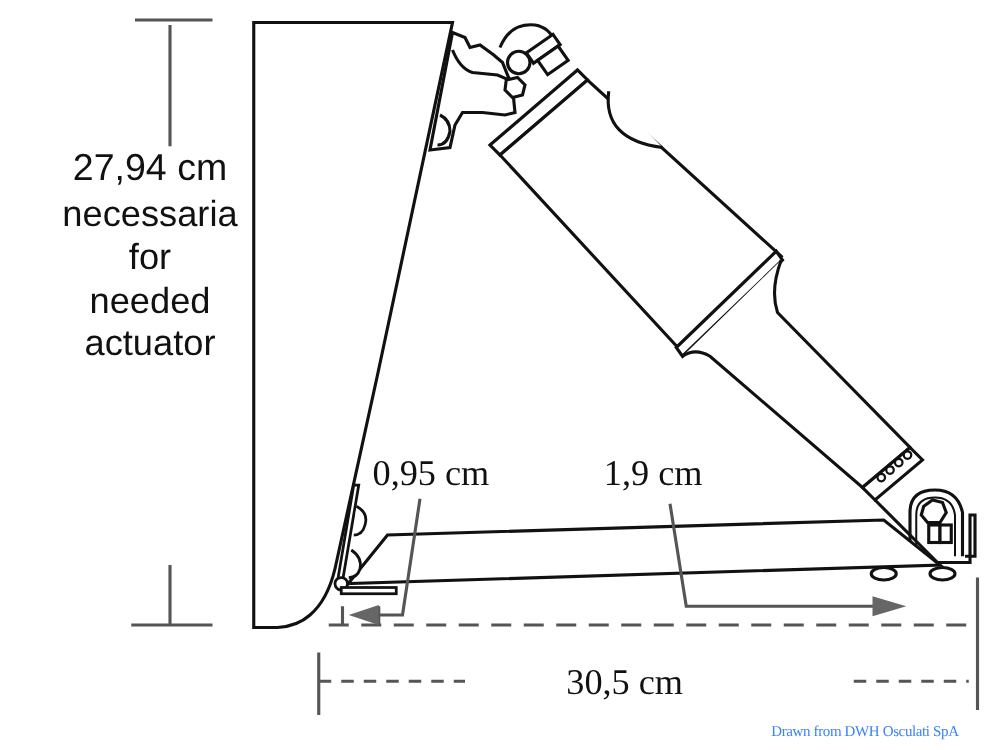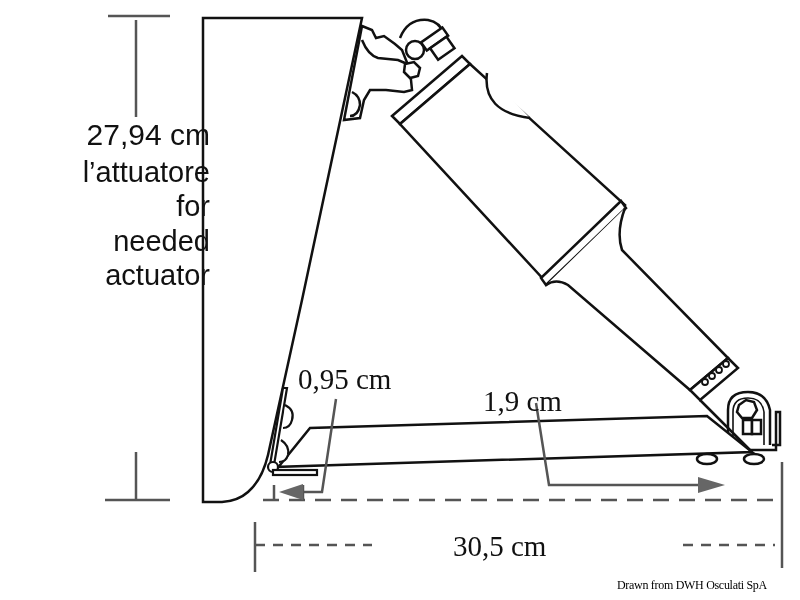--- a/index.html
+++ b/index.html
@@ -1,25 +1,25 @@
 <!DOCTYPE html>
 <html><head>
   <meta charset="utf-8">
   <style>
     html, body { margin: 0; padding: 0; background: #ffffff; }
     body { width: 800px; height: 600px; position: relative; overflow: hidden; font-family: "Liberation Sans", sans-serif; }
     #diagram { position: absolute; left: 0; top: 0; width: 800px; height: 600px; }
     .lbl { position: absolute; color: #111; font-family: Liberation Serif, serif; white-space: nowrap; }
     .height-block { position: absolute; left: 30px; top: 118px; width: 180px; text-align: center; font-size: 29px; line-height: 34.5px; color: #111; }
-    .height-block div { white-space: nowrap; text-align: right; }
+    .height-block div { white-space: nowrap; }
     .height-value { font-size: 30px; margin-bottom: 2px; }
     .dim-095 { left: 298px; top: 363px; font-size: 29px; }
-    .dim-19 { left: 483px; top: 363px; font-size: 29px; margin-top: 22px; }
+    .dim-19 { left: 483px; top: 363px; font-size: 29px; }
     .dim-305 { left: 453px; top: 530px; font-size: 29px; }
-    .credit { left: 617px; top: 578px; font-size: 12px; color: #000000; letter-spacing: -0.3px; }
+    .credit { left: 617px; top: 578px; font-size: 12px; color: #3b82f6; letter-spacing: -0.3px; }
   </style>
 </head>
 <body>
 
 <svg id="diagram" viewBox="0 0 800 600" xmlns="http://www.w3.org/2000/svg">
 
   <g stroke="#555" stroke-width="2.5" fill="none">
     <line x1="108" y1="16" x2="170" y2="16"></line>
     <line x1="136" y1="20" x2="136" y2="117"></line>
     <line x1="136" y1="452" x2="136" y2="500"></line>
@@ -106,21 +106,21 @@
   <g stroke="#555" stroke-width="2.5" fill="none">
     <line x1="255" y1="522" x2="255" y2="572"></line>
     <line x1="255" y1="545" x2="372" y2="545" stroke-dasharray="10,8"></line>
     <line x1="683" y1="545" x2="775" y2="545" stroke-dasharray="10,8"></line>
     <line x1="782" y1="462" x2="782" y2="568"></line>
   </g>
 </svg>
 
 <div class="height-block">
   <div class="height-value">27,94 cm</div>
-  <div>l’attuatore</div>
+  <div>necessaria</div>
   <div>for</div>
   <div>needed</div>
   <div>actuator</div>
 </div>
 
 <div class="lbl dim-095">0,95 cm</div>
 <div class="lbl dim-19">1,9 cm</div>
 <div class="lbl dim-305">30,5 cm</div>
 <div class="lbl credit">Drawn from DWH Osculati SpA</div>
 

